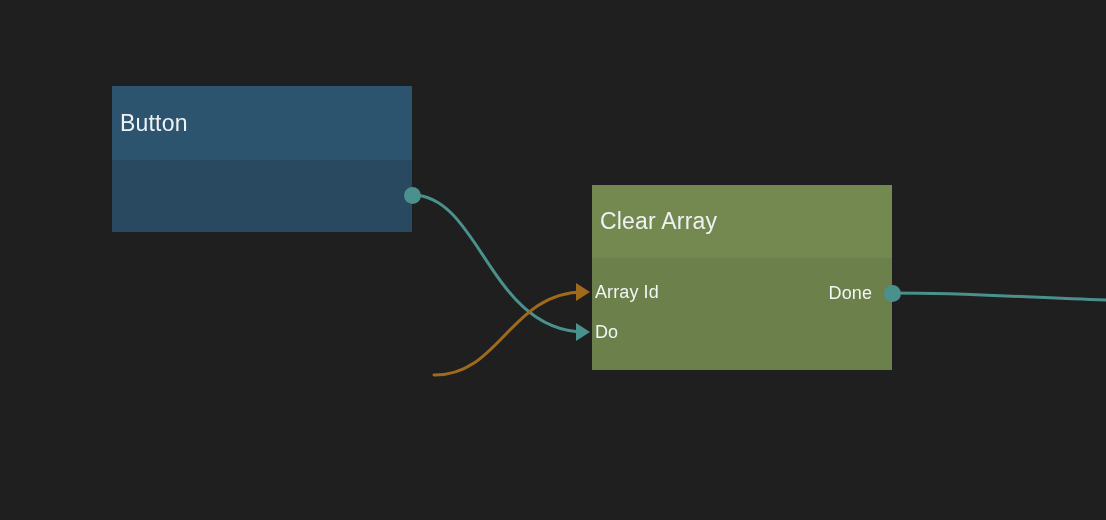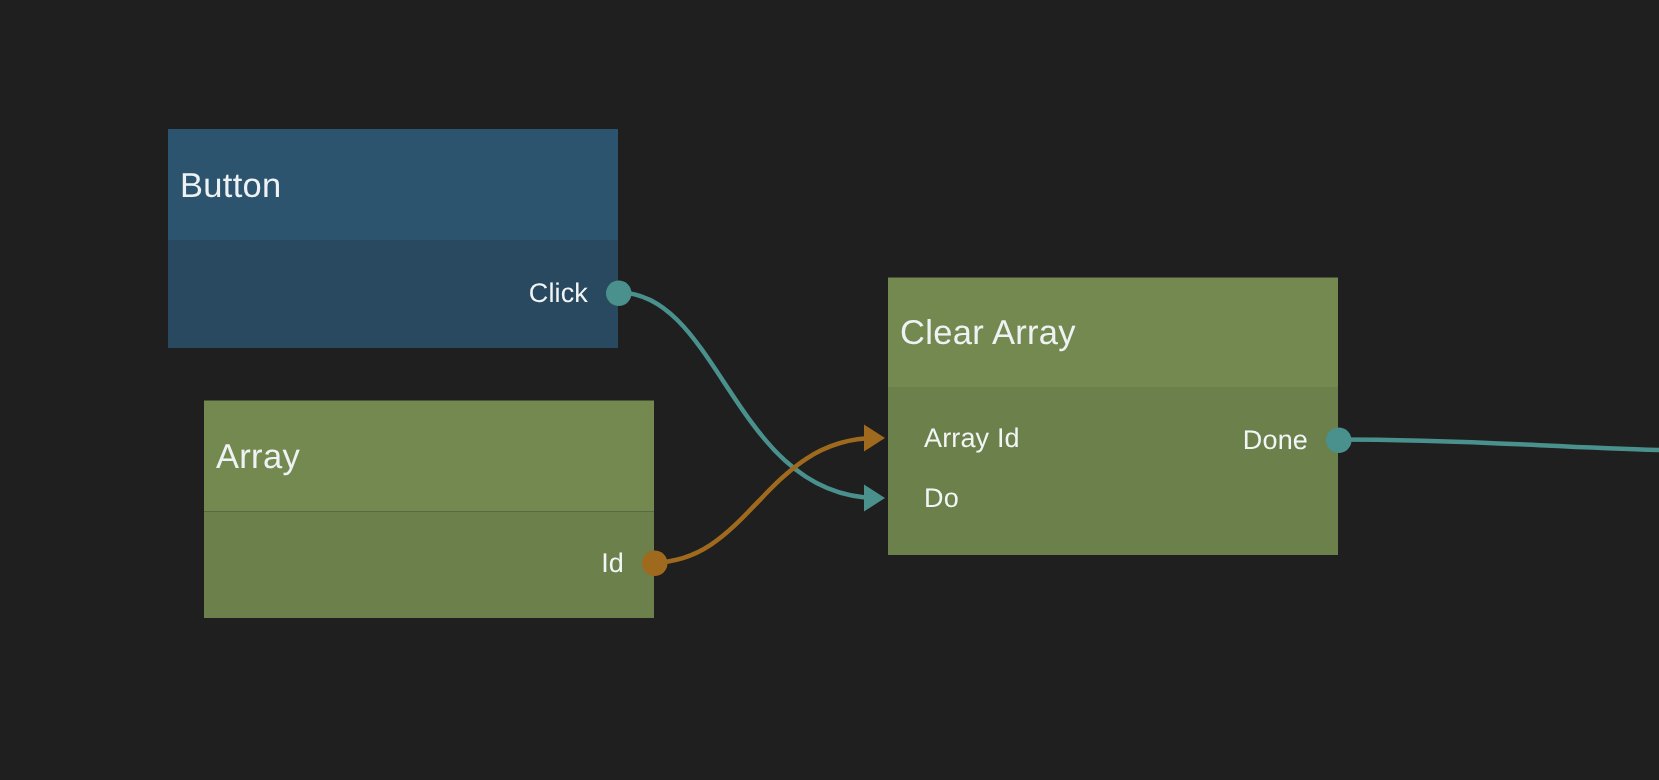--- a/index.html
+++ b/index.html
@@ -61,21 +61,21 @@
     white-space: nowrap;
   }
   .port-row.out {
     right: 0;
     justify-content: flex-end;
     padding-right: 20px;
   }
   .port-row.in {
     left: 0;
     justify-content: flex-start;
-    padding-left: 24px;
+    padding-left: 3px;
   }
   .port-label {
     color: #f2f5f6;
     font-size: 18px;
     font-weight: 400;
     letter-spacing: 0.1px;
   }
   .port-dot {
     position: absolute;
     width: 17px;
@@ -99,38 +99,24 @@
       <path d="M 413 195 C 480 196 490 331 584 332" fill="none" stroke="#4a918d" stroke-width="3" stroke-linecap="round"></path>
       <path d="M 434 375 C 500 376 510 292 584 292" fill="none" stroke="#a06a1e" stroke-width="3" stroke-linecap="round"></path>
       <path d="M 891 293 C 980 293 1030 298 1106 300" fill="none" stroke="#4a918d" stroke-width="3" stroke-linecap="round"></path>
     </svg>
 
   <div class="node" style="left: 112px; top: 86px; width: 300px; height: 146px;">
     <div class="node-header" style="height: 74px; background: rgb(45, 84, 111);">
       <span class="node-title">Button</span>
     </div>
     <div class="node-body" style="top: 74px; height: 72px; background: rgb(40, 73, 95);">
-      <div class="port-row out" style="top: 24px; width: 100%;">
-        <span class="port-label">Click</span>
-      </div>
     <span class="port-dot" style="background: rgb(74, 145, 141); top: 26.5px; left: 291.5px;"></span>
       </div>
   </div>
 
-  <div class="node" style="left: 136px; top: 267px; width: 300px; height: 145px;">
-    <div class="node-header" style="height: 74px; background: rgb(116, 137, 79);">
-      <span class="node-title">Array</span>
-    </div>
-    <div class="node-body" style="top: 74px; height: 71px; background: rgb(107, 128, 74);">
-      <div class="port-row out" style="top: 23px; width: 100%;">
-        <span class="port-label">Id</span>
-      </div>
-    <span class="port-dot" style="background: rgb(160, 106, 30); top: 25.5px; left: 291.5px;"></span>
-      </div>
-  </div>
 
   <div class="node" style="left: 592px; top: 185px; width: 300px; height: 223px;">
     <div class="node-header" style="height: 73px; background: rgb(116, 137, 79);">
       <span class="node-title">Clear Array</span>
     </div>
     <div class="node-body" style="top: 73px; height: 112px; background: rgb(107, 128, 74);">
       <div class="port-row in" style="top: 23px; width: 100%;">
         <span class="port-label">Array Id</span>
       </div>
       <div class="port-row in" style="top: 63px; width: 100%;">

